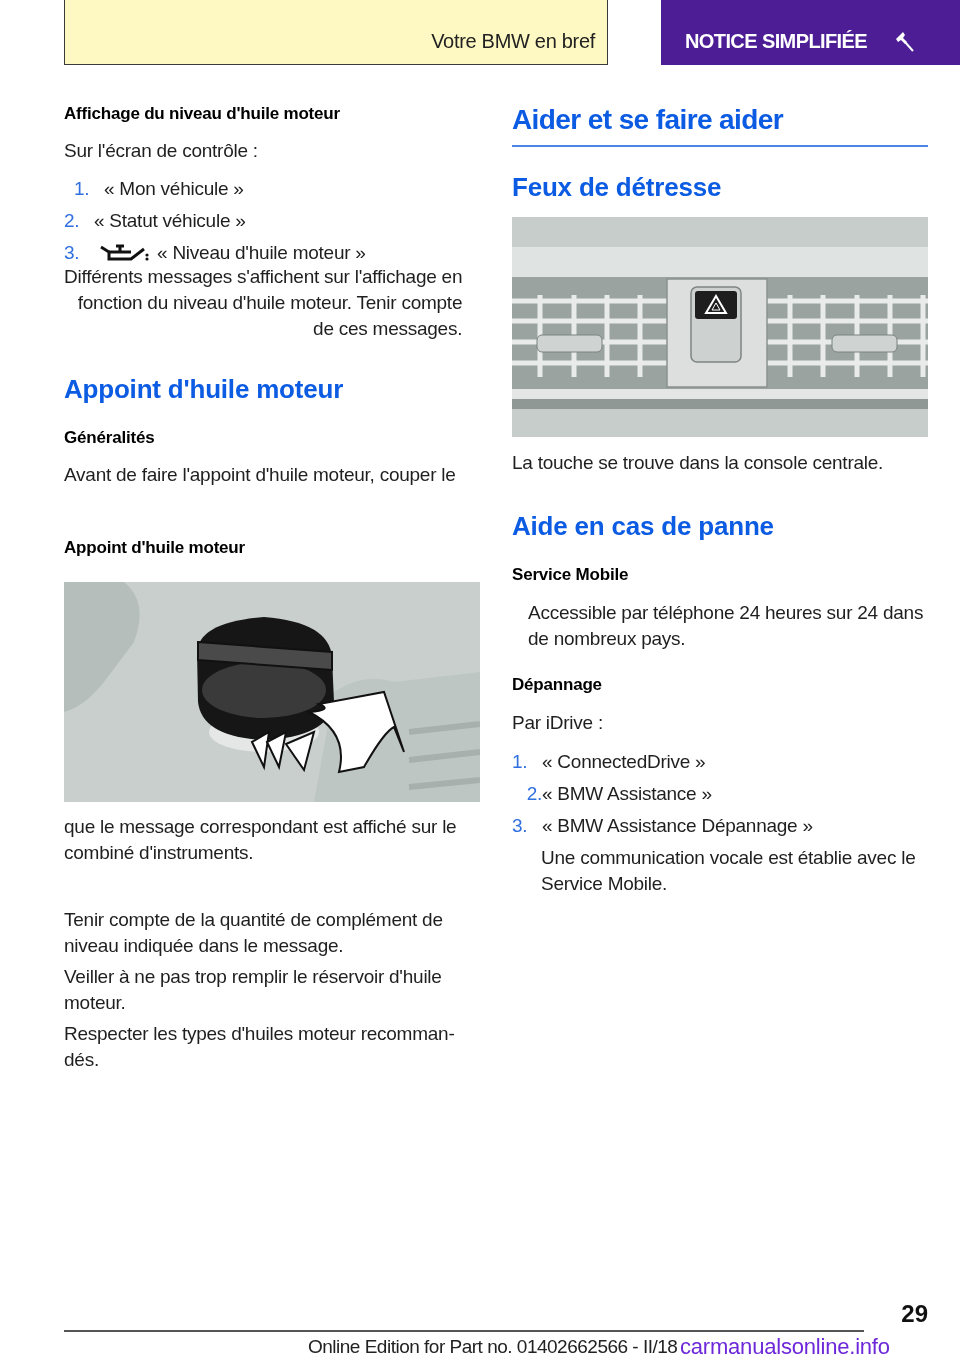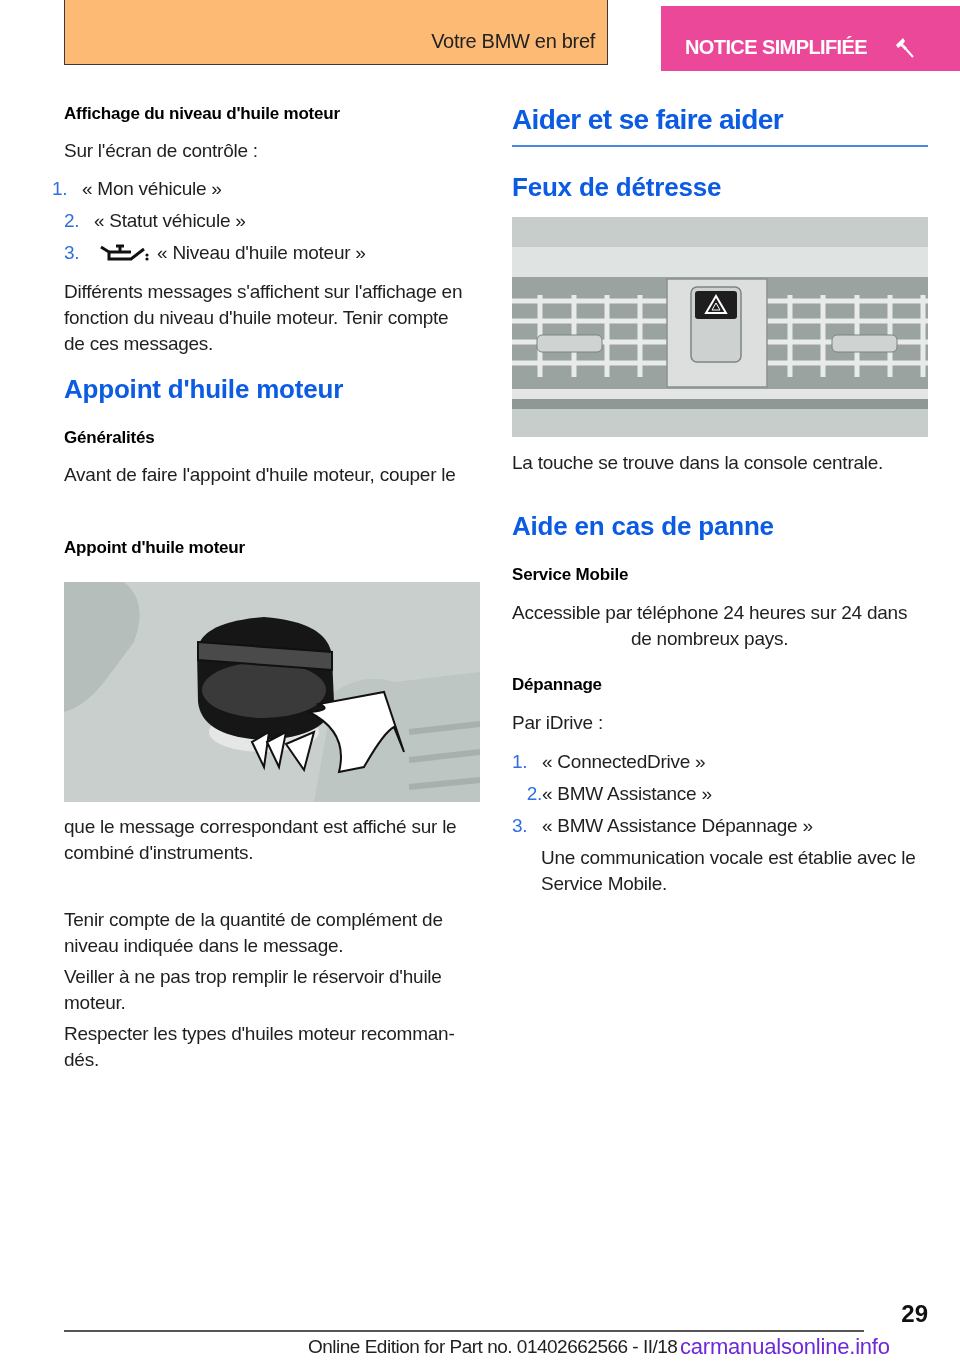--- a/index.html
+++ b/index.html
@@ -2,29 +2,29 @@
 <html><head>
 <meta charset="utf-8">
 <style>
   * { box-sizing: border-box; margin: 0; padding: 0; }
   html, body { width: 960px; height: 1362px; background: #ffffff; overflow: hidden; }
   body { position: relative; font-family: "Liberation Sans", sans-serif; color: #1a1a1a; }
 
   
   .hdr-left {
     position: absolute; left: 64px; top: 0; width: 544px; height: 65px;
-    border: 1.5px solid #3a3a3a; border-top: none; background: #fdba74;
+    border: 1.5px solid #3a3a3a; border-top: none; background: #fef9c3;
   }
   .hdr-left span {
     position: absolute; right: 12px; top: 30px; font-size: 20px; color: #222;
     letter-spacing: -0.3px;
   }
   .hdr-right {
-    position: absolute; left: 661px; top: 6px; width: 299px; height: 65px;
-    background: #ec4899;
+    position: absolute; left: 661px; top: 0; width: 299px; height: 65px;
+    background: #4c1d95;
   }
   .hdr-right .lbl {
     position: absolute; left: 24px; top: 30px; font-size: 20px; font-weight: bold;
     color: #ffffff; letter-spacing: -0.6px;
   }
   .pin-icon { position: absolute; left: 233px; top: 30px; width: 22px; height: 22px; }
 
   .abs { position: absolute; }
 
   .h-light { color: #000000; font-weight: bold; font-size: 17px; letter-spacing: -0.2px; }
@@ -56,38 +56,38 @@
   <svg class="pin-icon" viewBox="0 0 22 22">
     <path d="M4 7 L9 2 L11 5 L9 8 L13 12 L11 14 L7 10 L4 12 L2 9 Z" fill="#fff"></path>
     <path d="M11 12 L19 21" stroke="#fff" stroke-width="2"></path>
   </svg>
 </div>
 
 <div>
   <div class="abs h-light" style="left:64px; top:104px;">Affichage du niveau d'huile moteur</div>
   <div class="abs p" style="left:64px; top:138px;">Sur l'écran de contrôle :</div>
 
-  <div class="abs li" style="left:52px; top:176px;">
+  <div class="abs li" style="left:74px; top:176px;">
     <span class="num">1.</span><span>« Mon véhicule »</span>
   </div>
   <div class="abs li" style="left:64px; top:208px;">
     <span class="num">2.</span><span>« Statut véhicule »</span>
   </div>
   <div class="abs li" style="left:64px; top:240px;">
     <span class="num">3.</span>
     <svg width="52" height="18" viewBox="0 0 52 18" style="vertical-align:-2px; margin-right:6px;">
       <path d="M2 4 L10 9 L10 16 L32 16 L45 6" fill="none" stroke="#111" stroke-width="3"></path>
       <path d="M10 9 L32 9" stroke="#111" stroke-width="3"></path>
       <path d="M17 3 L25 3 M21 3 L21 9" stroke="#111" stroke-width="3"></path>
       <circle cx="48" cy="12" r="1.6" fill="#111"></circle>
       <circle cx="48" cy="16" r="1.6" fill="#111"></circle>
     </svg><span>« Niveau d'huile moteur »</span>
   </div>
 
-  <div class="abs p" style="left:64px; top:279px;">
+  <div class="abs p" style="left:64px; top:264px;text-align:right;">
     <div>Différents messages s'affichent sur l'affichage en</div>
     <div>fonction du niveau d'huile moteur. Tenir compte</div>
     <div>de ces messages.</div>
   </div>
 
   <div class="abs h-dark" style="left:64px; top:374px;">Appoint d'huile moteur</div>
 
   <div class="abs h-light" style="left:64px; top:428px;">Généralités</div>
   <div class="abs p" style="left:64px; top:462px;">
     <div>Avant de faire l'appoint d'huile moteur, couper le</div>
@@ -172,21 +172,21 @@
       <path d="M204 79 L214 96 L194 96 Z" fill="none" stroke="#fff" stroke-width="2"></path>
       <path d="M204 86 L208 93 L200 93 Z" fill="none" stroke="#fff" stroke-width="1"></path>
     </svg>
   </div>
 
   <div class="abs p" style="left:512px; top:450px;">La touche se trouve dans la console centrale.</div>
 
   <div class="abs h-dark" style="left:512px; top:511px;">Aide en cas de panne</div>
 
   <div class="abs h-light" style="left:512px; top:565px;">Service Mobile</div>
-  <div class="abs p" style="left:512px; top:600px;text-align:center;">
+  <div class="abs p" style="left:528px; top:600px;">
     <div>Accessible par téléphone 24 heures sur 24 dans</div>
     <div>de nombreux pays.</div>
   </div>
 
   <div class="abs h-light" style="left:512px; top:675px;">Dépannage</div>
   <div class="abs p" style="left:512px; top:710px;">Par iDrive :</div>
 
   <div class="abs li" style="left:512px; top:749px;">
     <span class="num">1.</span><span>« ConnectedDrive »</span>
   </div>

